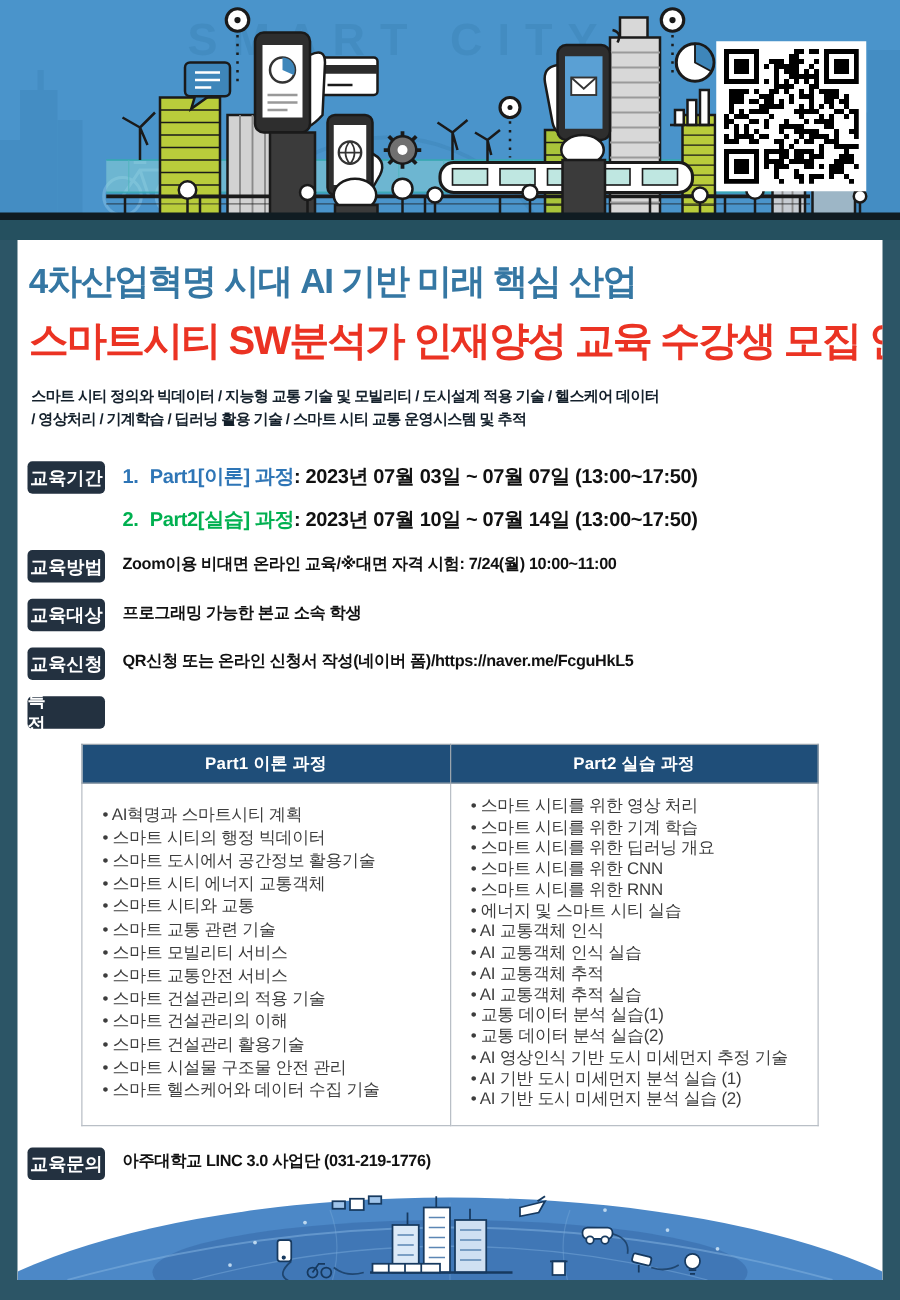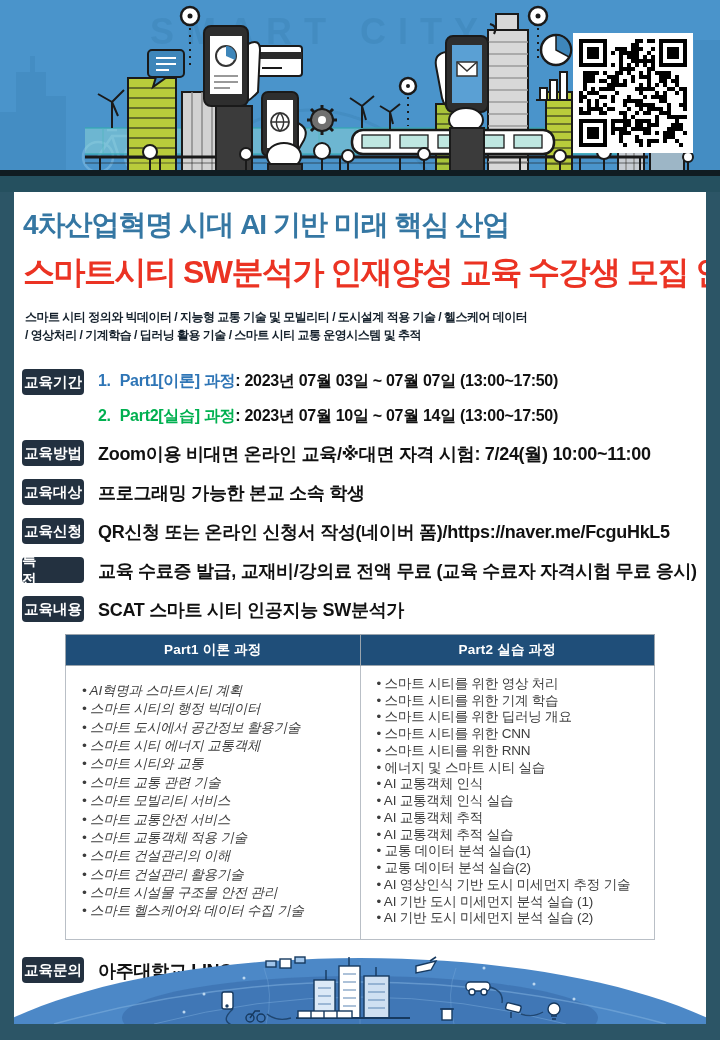--- a/index.html
+++ b/index.html
@@ -47,21 +47,21 @@
   .row{display:flex;align-items:flex-start;padding:0 8px;margin-bottom:12px;}
   .badge{
     flex:none;width:62px;height:26px;margin-top:1px;
     background:var(--badge-bg);color:#fff;border-radius:4px;
     display:flex;align-items:center;justify-content:center;
     font-size:14.5px;font-weight:700;letter-spacing:0;
   }
   .badge.spread{word-spacing:30px;}
   .row-body{margin-left:14px;padding-top:3px;}
   .row-text{
-    font-size:18px;font-weight:700;color:#111;white-space:nowrap;
+    font-size:13px;font-weight:700;color:#111;white-space:nowrap;
     letter-spacing:-0.3px;
   }
   .period-line{font-size:16px;font-weight:700;white-space:nowrap;letter-spacing:-0.3px;}
   .period-line + .period-line{margin-top:14px;}
   .accent-blue{color:var(--accent-blue);}
   .accent-green{color:var(--accent-green);}
   .pnum{display:inline-block;margin-right:9px;}
   .prest{color:#111;}
   .course-table{
     width:590px;margin:8px 0 0 51px;border-collapse:collapse;
@@ -69,21 +69,21 @@
   }
   .course-table th{
     width:50%;background:var(--table-header-bg);color:#fff;
     font-size:13.5px;font-weight:700;padding:6px 20px;
     border:1px solid #9aa4ad;letter-spacing:0.2px;
   }
   .course-table td{
     vertical-align:top;border:1px solid #b9bfc6;background:#fff;
     padding:10px 6px 12px 16px;
   }
-  .course-table td.p1{padding-top:16px;font-style:italic;}
+  .course-table td.p1{padding-top:16px;}
   .course-list{list-style:none;}
   .course-list li{
     font-size:13.5px;color:#3d3d3d;letter-spacing:-0.2px;white-space:nowrap;
   }
   .course-list.loose li{line-height:1.36;}
   .course-list.tight li{line-height:1.24;}
   .course-list li::before{content:"• ";color:#3d3d3d;}
   .contact-row{margin-top:16px;}
   .bottom-banner{
     position:absolute;left:0;bottom:0;width:692px;height:70px;overflow:hidden;
@@ -644,27 +644,22 @@
       <div class="row-body"><span class="row-text">프로그래밍 가능한 본교 소속 학생</span></div>
     </div>
 
     <div class="row">
       <span class="badge">교육신청</span>
       <div class="row-body"><span class="row-text">QR신청 또는 온라인 신청서 작성(네이버 폼)/https://naver.me/FcguHkL5</span></div>
     </div>
 
     <div class="row">
       <span class="badge spread">특 전</span>
-      <div class="row-body"><span class="row-text">교육 수료증 발급, 교재비/강의료 전액 무료 (교육 수료자 자격시험 무료 응시)</span></div>
     </div>
 
-    <div class="row">
-      <span class="badge">교육내용</span>
-      <div class="row-body"><span class="row-text">SCAT 스마트 시티 인공지능 SW분석가</span></div>
-    </div>
   </div>
 
   <table class="course-table">
     <thead>
       <tr>
         <th>Part1 이론 과정</th>
         <th>Part2 실습 과정</th>
       </tr>
     </thead>
     <tbody>
@@ -672,21 +667,21 @@
         <td class="p1">
           <ul class="course-list loose">
               <li>AI혁명과 스마트시티 계획</li>
               <li>스마트 시티의 행정 빅데이터</li>
               <li>스마트 도시에서 공간정보 활용기술</li>
               <li>스마트 시티 에너지 교통객체</li>
               <li>스마트 시티와 교통</li>
               <li>스마트 교통 관련 기술</li>
               <li>스마트 모빌리티 서비스</li>
               <li>스마트 교통안전 서비스</li>
-              <li>스마트 교통객체 적용 기술</li>
+              <li>스마트 건설관리의 적용 기술</li>
               <li>스마트 건설관리의 이해</li>
               <li>스마트 건설관리 활용기술</li>
               <li>스마트 시설물 구조물 안전 관리</li>
               <li>스마트 헬스케어와 데이터 수집 기술</li>
             </ul>
         </td>
         <td>
           <ul class="course-list tight">
               <li>스마트 시티를 위한 영상 처리</li>
               <li>스마트 시티를 위한 기계 학습</li>

